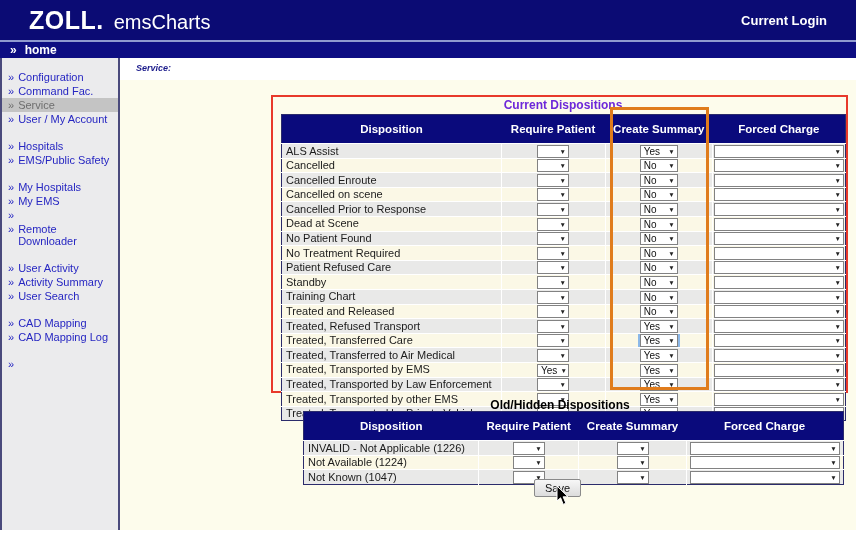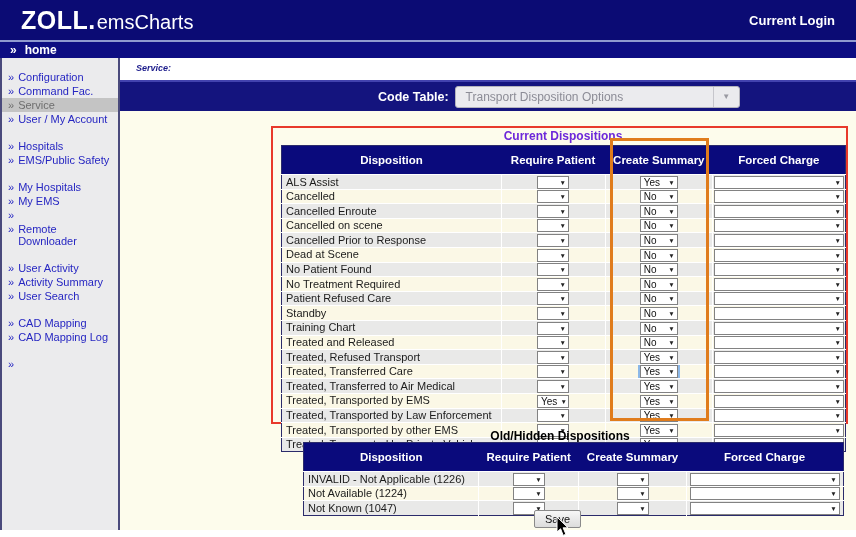--- a/index.html
+++ b/index.html
@@ -3,24 +3,24 @@
 <meta charset="utf-8">
 <style>
   * { box-sizing: border-box; }
   html,body { margin:0; padding:0; background:#ffffff; }
   body { width:856px; height:537px; overflow:hidden;
          font-family:"Liberation Sans","DejaVu Sans",sans-serif; }
   .page { width:856px; height:537px; position:relative; }
 
   
   .top-header { height:40px; background:#0b0b74; display:flex;
-                align-items:center; justify-content:space-between; padding:0 21px; }
+                align-items:center; justify-content:space-between; padding:0 29px; }
   .logo { display:flex; align-items:baseline; color:#fff; }
   .logo-zoll { font-weight:800; font-size:25px; letter-spacing:.5px; }
-  .logo-ems { font-size:20px; font-weight:400; margin-left:1px; }
+  .logo-ems { font-size:20px; font-weight:400; margin-left:10px; }
   .current-login { color:#fff; font-weight:bold; font-size:13px; cursor:pointer; }
 
   .home-bar { height:18px; background:#0d0d82; border-top:2px solid #8f99cf;
               display:flex; align-items:center; color:#fff; font-weight:bold;
               font-size:12px; padding-left:10px; cursor:pointer; }
   .home-chev { margin-right:8px; }
 
   
   .main-row { display:flex; height:472px; }
 
@@ -194,27 +194,20 @@
           </div>
         </div>
       </nav>
 
     <div class="content">
 
       <div class="tab-strip">
         <span class="service-label">Service:</span>
       </div>
 
-      <div class="code-bar">
-        <span class="code-label">Code Table:</span>
-        <div class="code-select">
-          <span class="val">Transport Disposition Options</span>
-          <span class="arrow-box">▼</span>
-        </div>
-      </div>
 
       <div class="work-area">
 
         <div class="red-box">
           <div class="tbl-title">Current Dispositions</div>
           <div id="current-table-mount">
               <table class="disp">
                 <colgroup>
                   <col style="width: 224px;">
                   <col style="width: 106px;">

